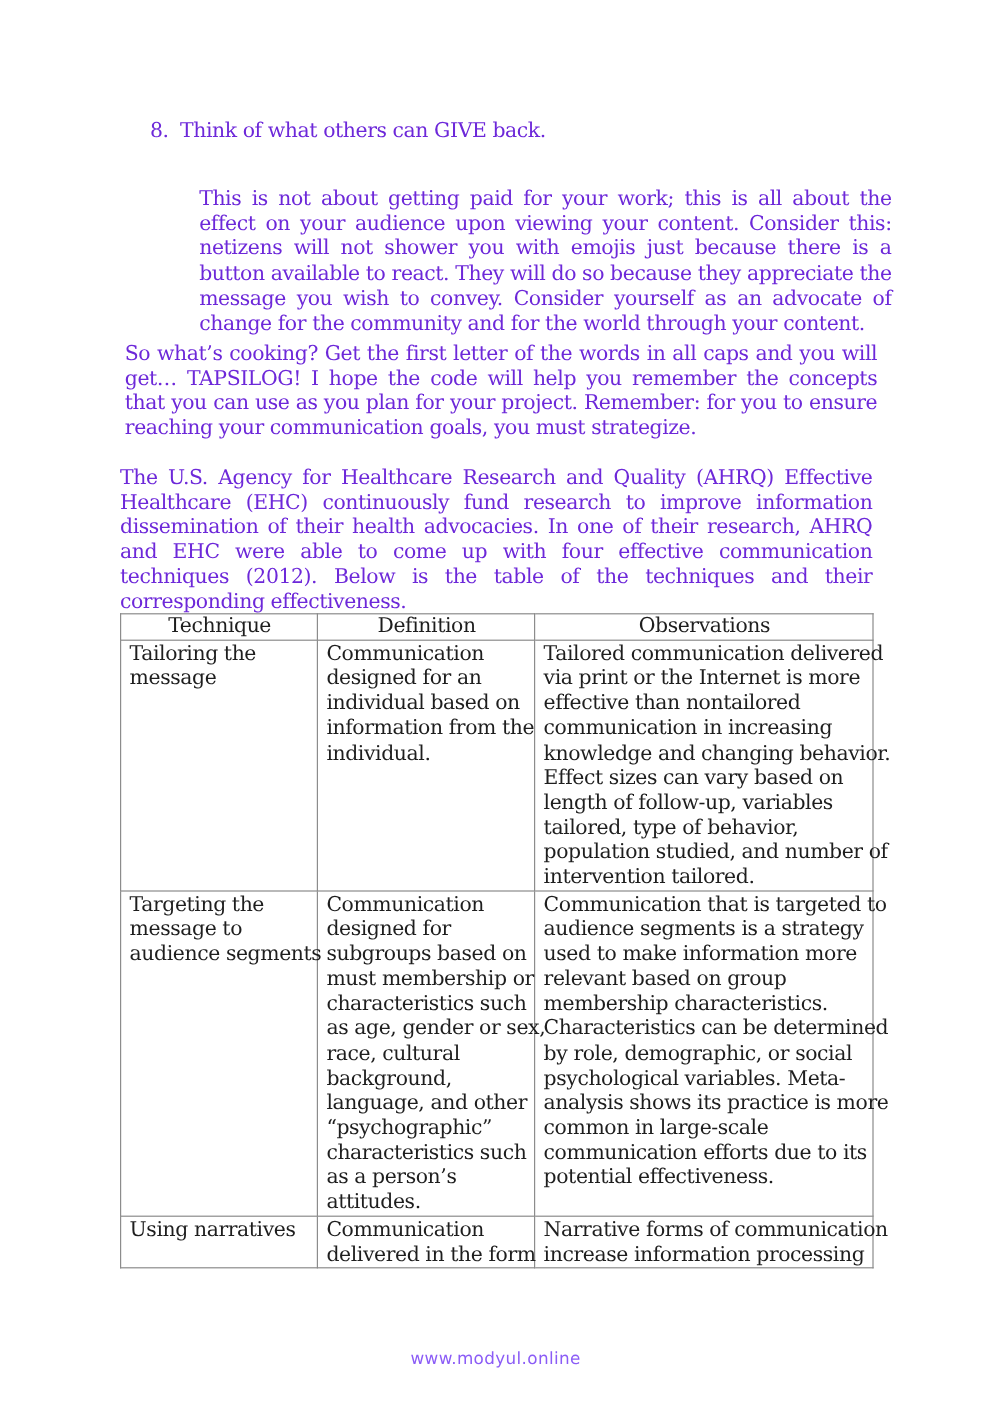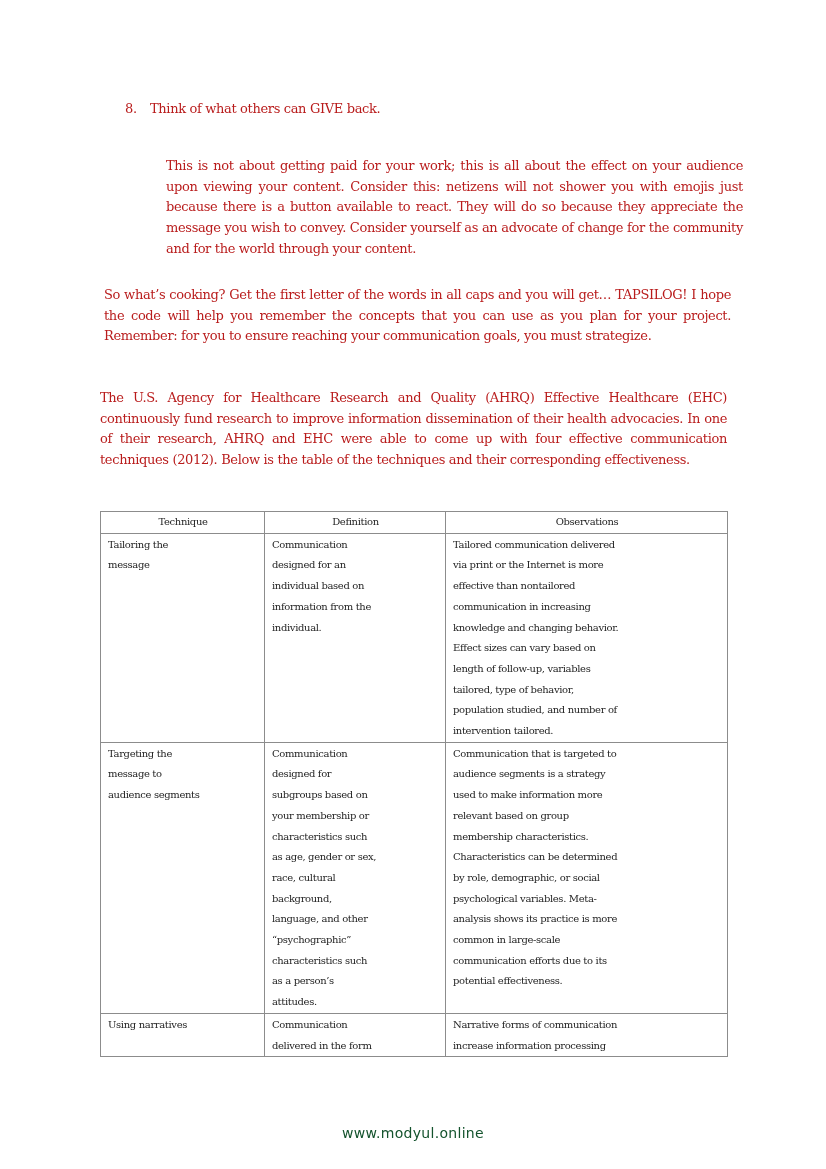--- a/index.html
+++ b/index.html
@@ -4,24 +4,24 @@
 <style>
   html, body { margin: 0; padding: 0; background: #ffffff; }
   body {
     width: 826px; height: 1169px; position: relative; overflow: hidden;
     font-family: "DejaVu Serif", "Liberation Serif", serif;
     color: #1a1a1a;
   }
   .page { position: absolute; left: 0; top: 0; width: 826px; height: 1169px; }
   .txt {
     font-family: "DejaVu Serif", serif;
-    font-size: 13px;
+    font-size: 17px;
     line-height: 20.7px;
     letter-spacing: -0.35px;
-    color: #b91c1c;
+    color: #6d28d9;
   }
   .item-head {
     position: absolute; left: 125px; top: 99px; width: 620px;
   }
   .item-num { display: inline-block; width: 25px; }
   .indent-para {
     position: absolute; left: 150px; top: 140px; width: 577px;
     text-align: justify; margin: 16px;
   }
   .para1 {
@@ -36,38 +36,38 @@
     position: absolute; left: 100px; top: 511px;
     width: 627px;
     border-collapse: collapse;
     table-layout: fixed;
   }
   table.tech th, table.tech td {
     border: 1px solid #8c8c8c;
     vertical-align: top;
     padding: 1px 6px 0 7px;
     font-family: "DejaVu Serif", serif;
-    font-size: 10px;
+    font-size: 17px;
     line-height: 20.7px;
     letter-spacing: -0.35px;
     color: #1e1e1e;
     font-weight: normal;
     text-align: left;
   }
   table.tech th { text-align: center; padding-top: 0; }
   col.c1 { width: 164px; }
   col.c2 { width: 181px; }
   col.c3 { width: 282px; }
   .cell-line { display: block; white-space: nowrap; }
   .watermark {
     position: absolute; left: 0; width: 826px; top: 1125px;
     text-align: center;
     font-family: "DejaVu Sans", sans-serif;
     font-size: 14px;
-    color: #14532d;
+    color: #8b5cf6;
     letter-spacing: 0.3px;
   }
 </style>
 </head>
 <body>
 
 <div class="page">
 
   <div class="item-head txt">
     <span class="item-num">8.</span><span>Think of what others can GIVE back.</span>
@@ -121,21 +121,21 @@
         <tr>
           <td>
             <span class="cell-line">Targeting the</span>
             <span class="cell-line">message to</span>
             <span class="cell-line">audience segments</span>
           </td>
           <td>
             <span class="cell-line">Communication</span>
             <span class="cell-line">designed for</span>
             <span class="cell-line">subgroups based on</span>
-            <span class="cell-line">your membership or</span>
+            <span class="cell-line">must membership or</span>
             <span class="cell-line">characteristics such</span>
             <span class="cell-line">as age, gender or sex,</span>
             <span class="cell-line">race, cultural</span>
             <span class="cell-line">background,</span>
             <span class="cell-line">language, and other</span>
             <span class="cell-line">“psychographic”</span>
             <span class="cell-line">characteristics such</span>
             <span class="cell-line">as a person’s</span>
             <span class="cell-line">attitudes.</span>
           </td>

